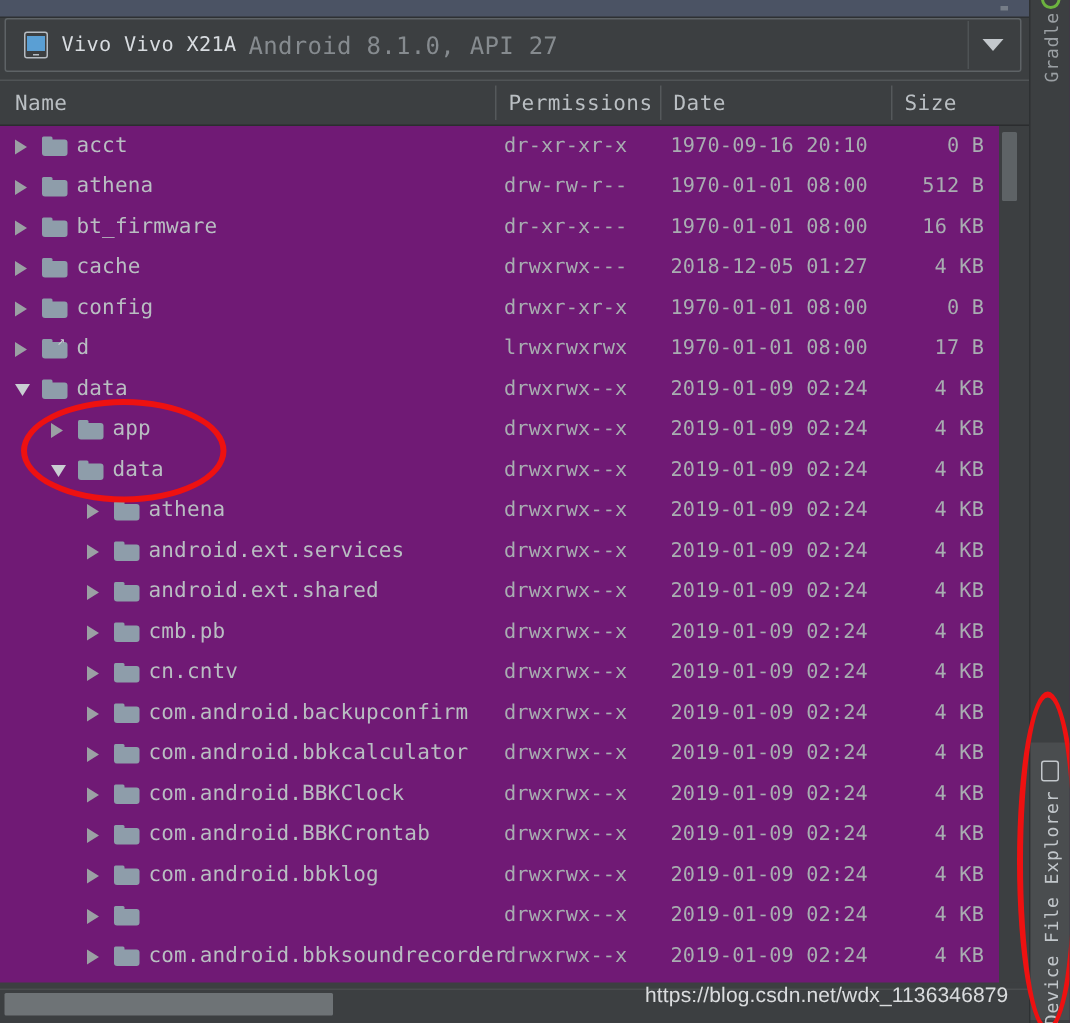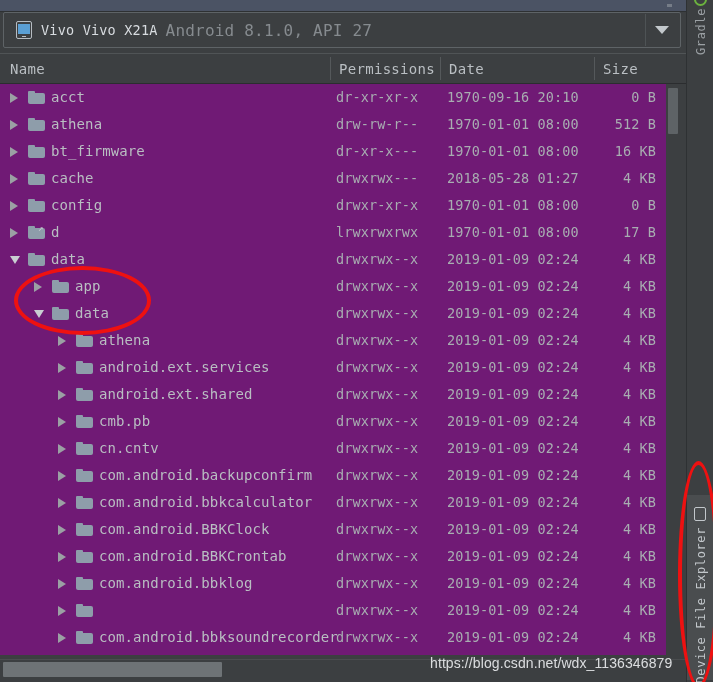--- a/index.html
+++ b/index.html
@@ -407,21 +407,21 @@
         <div class="size">16 KB</div>
       </div>
       <div class="row lv0">
         <div class="twisty closed"></div>
         <div class="folder">
           <div class="ftab"></div>
           <div class="fbody"></div>
         </div>
         <div class="nm">cache</div>
         <div class="perm">drwxrwx---</div>
-        <div class="date">2018-05-28 01:27</div>
+        <div class="date">2018-12-05 01:27</div>
         <div class="size">4 KB</div>
       </div>
       <div class="row lv0">
         <div class="twisty closed"></div>
         <div class="folder">
           <div class="ftab"></div>
           <div class="fbody"></div>
         </div>
         <div class="nm">config</div>
         <div class="perm">drwxr-xr-x</div>

